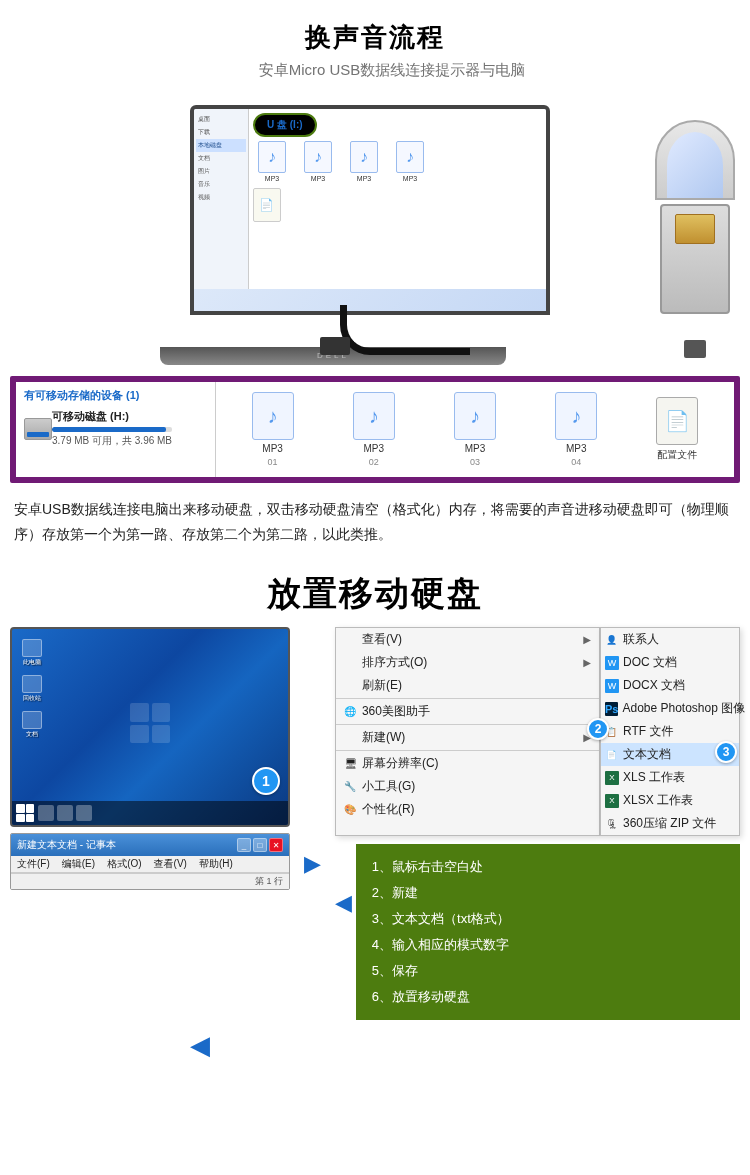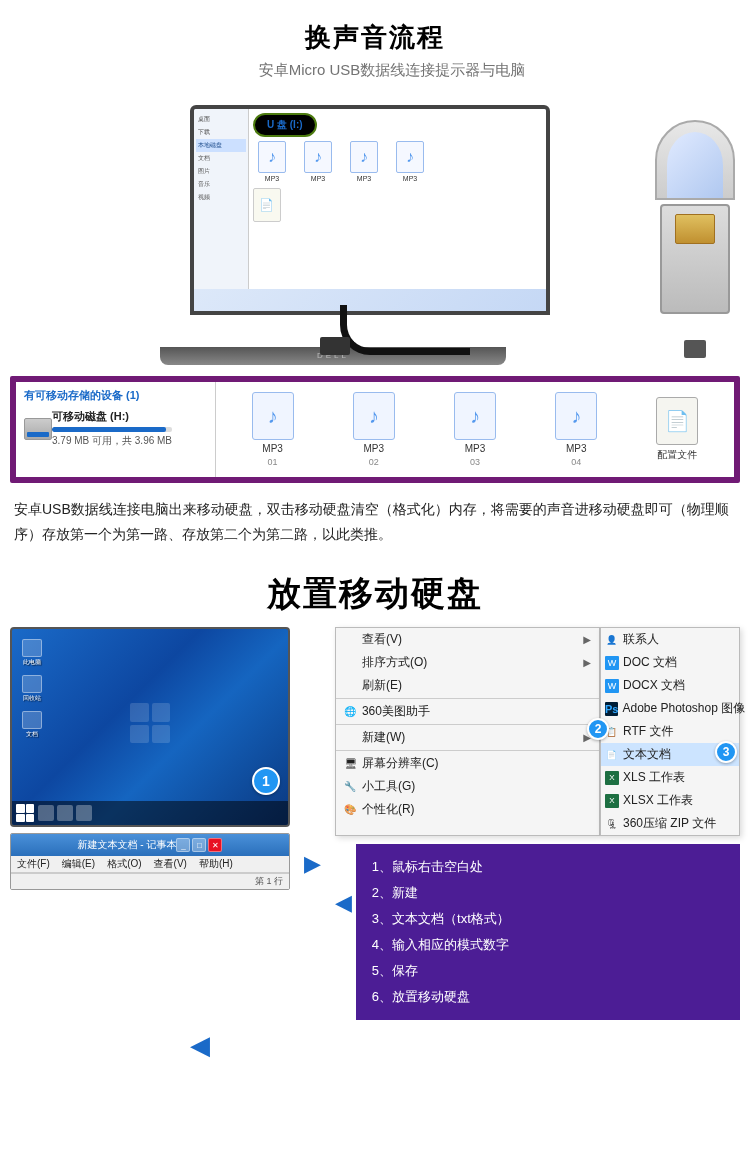--- a/index.html
+++ b/index.html
@@ -527,21 +527,21 @@
       background: #fff;
       border-radius: 2px;
       overflow: hidden;
     }
     .notepad-titlebar {
       background: linear-gradient(to bottom, #4a90d9, #2a6fbb);
       height: 22px;
       display: flex;
       align-items: center;
       padding: 8px 6px;
-      justify-content: center;
+      justify-content: space-between;
     }
     .notepad-title-text {
       color: #fff;
       font-size: 10px;
     }
     .notepad-controls {
       display: flex;
       gap: 2px;
     }
     .notepad-ctrl {
@@ -577,21 +577,21 @@
       background: #f0f0f0;
       border-top: 1px solid #ccc;
       padding: 1px 6px;
       font-size: 9px;
       color: #555;
       text-align: right;
     }
 
     
     .steps-box {
-      background: #4c1d95;
+      background: #4d7c0f;
       color: #fff;
       padding: 10px 16px;
       font-size: 13px;
       line-height: 2;
       flex: 1;
       margin-top: 4px;
     }
     .steps-box div {
       display: flex;
       align-items: center;

